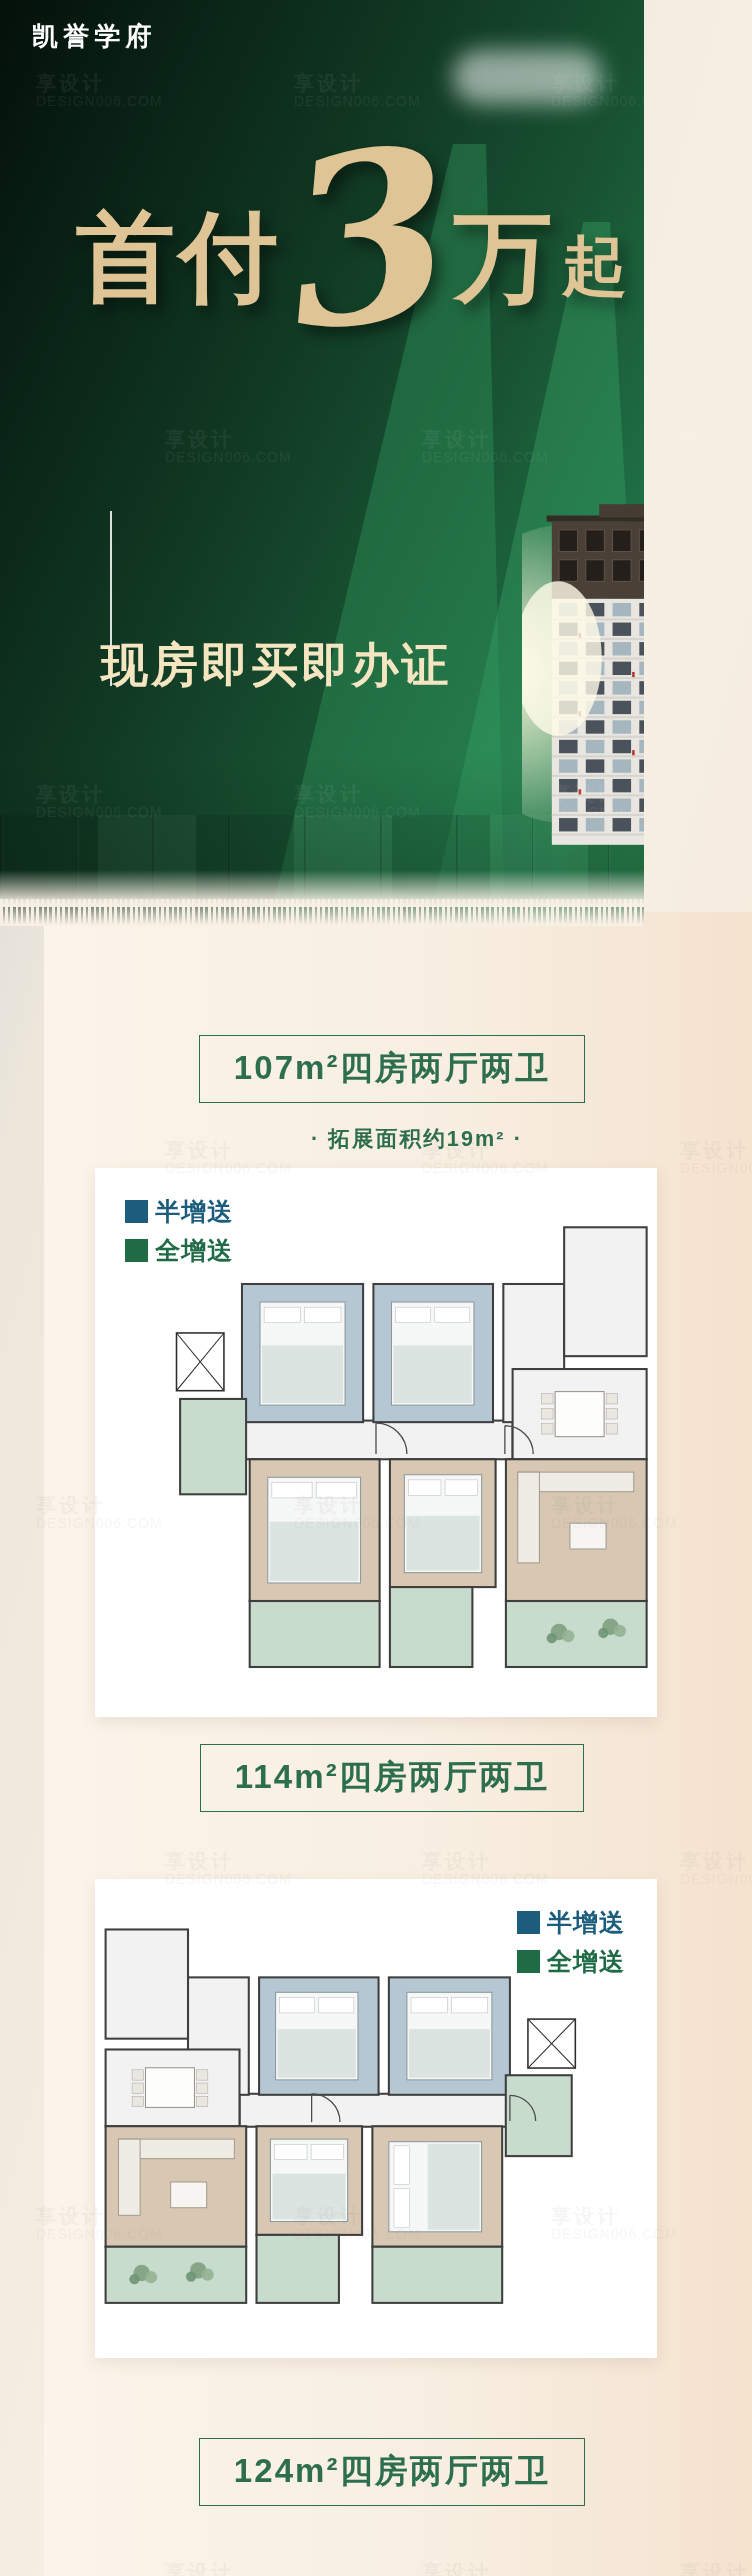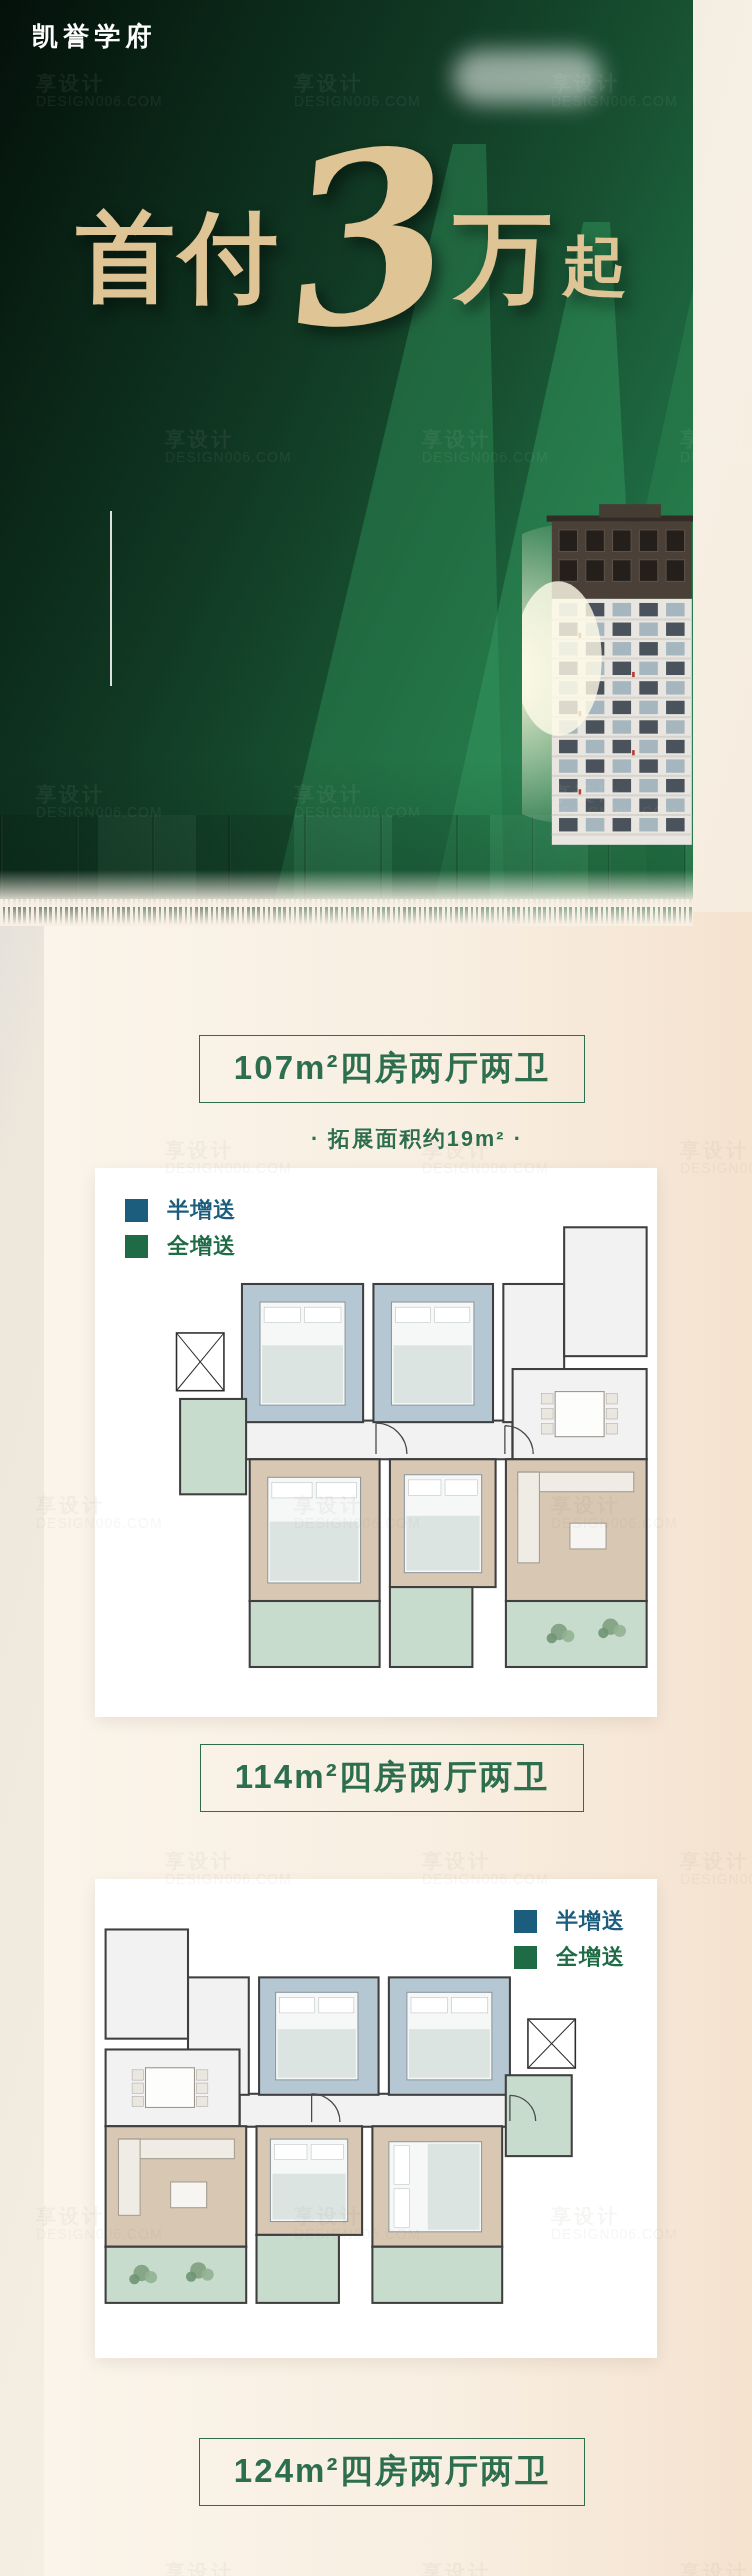--- a/index.html
+++ b/index.html
@@ -4,21 +4,21 @@
 <style>
   html,body{margin:0;padding:0;background:#9a9a9c;}
   .poster{position:relative;width:752px;height:3670px;overflow:hidden;
     font-family:"Liberation Sans","DejaVu Sans",sans-serif;
     background:linear-gradient(105deg,#c7c7ca 0%,#d9d9db 7%,#ece6db 18%,#f6efe3 45%,#f6e9d9 82%,#f2dac7 100%);}
   
   .cream-panel{position:absolute;left:44px;top:912px;width:708px;height:2718px;
     background:linear-gradient(90deg,#fbf4ea 0%,#f8efe2 55%,#f5e2cf 100%);
     border-radius:0 0 36px 36px;}
   
-  .hero{position:absolute;top:0;left:0;width:693px;height:926px;overflow:hidden;
+  .hero{position:absolute;top:0;left:0;width:644px;height:926px;overflow:hidden;
     background:linear-gradient(115deg,#04100a 0%,#0a2517 20%,#113a24 42%,#185232 62%,#1f6f45 82%,#279257 100%);}
   .tri{position:absolute;}
   .tri1{left:268px;top:144px;width:237px;height:783px;background:#2f9059;opacity:.45;
     clip-path:polygon(78% 0,92% 0,100% 100%,0 100%);}
   .tri2{left:428px;top:222px;width:222px;height:706px;background:#37a065;opacity:.42;
     clip-path:polygon(70% 0,82% 0,100% 100%,0 100%);}
   .tri3{left:554px;top:273px;width:198px;height:654px;background:#2c8450;opacity:.45;
     clip-path:polygon(72% 0,100% 0,100% 100%,0 100%);}
   .hero-stripes{position:absolute;left:0;bottom:0;width:100%;height:111px;
     background:repeating-linear-gradient(90deg,rgba(0,0,0,.16) 0 1.5px,rgba(255,255,255,.03) 1.5px 3.1px,rgba(0,0,0,0) 3.1px 76px),
@@ -53,21 +53,21 @@
   .sec-sub{position:absolute;left:0;width:100%;text-align:center;color:#2d6e4f;
     font-size:21.6px;font-weight:700;letter-spacing:2.1px;margin-left:41px;}
   .card{position:absolute;left:95px;width:562px;background:#ffffff;
     box-shadow:0 5.2px 14.4px rgba(90,70,50,.10);}
   .plan{position:absolute;left:0;top:0;width:100%;height:100%;}
   .legend{position:absolute;display:flex;flex-direction:column;gap:6.2px;}
   .legend.tl{left:30px;top:27px;} .legend.tr{right:32px;top:27px;}
   .lrow{display:flex;align-items:center;gap:7.2px;}
   .sq{width:23px;height:23px;display:inline-block;}
   .sq.half{background:#1c5d7d;} .sq.full{background:#1f6b46;}
-  .ltxt{font-size:22px;font-weight:800;letter-spacing:1px;margin-left:12px;}
+  .ltxt{font-size:25px;font-weight:800;letter-spacing:1px;}
   .ltxt.half-t{color:#1c5d7d;} .ltxt.full-t{color:#1f6b46;}
   
   .wm-layer{position:absolute;inset:0;pointer-events:none;}
   .wm{position:absolute;line-height:1.1;}
   .wm .t{font-size:20px;font-weight:800;letter-spacing:3.1px;}
   .wm .s{font-size:14px;letter-spacing:1px;}
   .wm-light{color:#ffffff;opacity:.06;}
   .wm-dark{color:#6f6753;opacity:.06;}
 </style>
 </head>
@@ -89,20 +89,21 @@
 
     <div class="h1row gold">
       <span class="h1a">首付</span>
         <span class="h1num">3</span>
         <span class="h1b">万</span>
         <span class="h1c">起</span>
     </div>
 
     <div class="vline"></div>
     <div class="bodytext">
+      <span>现房即买即办证</span>
     </div>
 
     <svg id="building" class="building" viewBox="0 0 447 662">
         <defs>
           <radialGradient id="glow" cx="30%" cy="50%" r="60%">
             <stop offset="0%" stop-color="#fff9df" stop-opacity=".95"></stop>
             <stop offset="100%" stop-color="#fff9df" stop-opacity="0"></stop>
           </radialGradient>
         </defs>
         <ellipse cx="80" cy="330" rx="230" ry="290" fill="url(#glow)"></ellipse>

